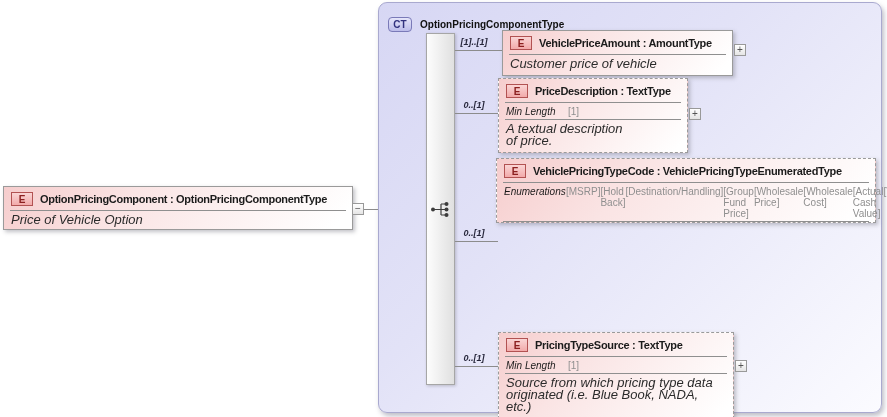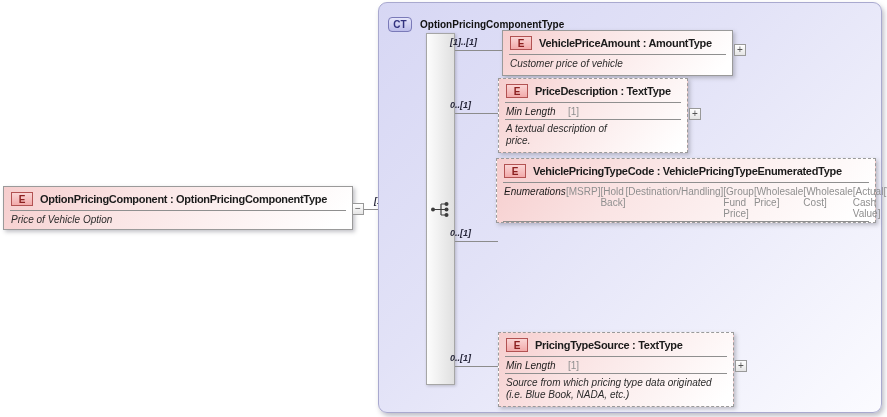--- a/index.html
+++ b/index.html
@@ -45,27 +45,27 @@
     background:linear-gradient(#fad5d5,#f2aaaa); border:1px solid #b25252;
     color:#8c2020; font-size:10px; font-weight:bold;
   }
   .b-title { font-weight:bold; font-size:11px; letter-spacing:-0.3px; color:#1b1b1b; white-space:nowrap; }
   .sep { border-top:1px solid #8f8f8f; margin:0 6px; height:0; }
   .frow { display:flex; padding:3px 7px 2px; font-size:10px; line-height:11px; }
   .f-name { font-style:italic; color:#1b1b1b; flex:0 0 62px; }
   .f-val { color:#8f8f8f; }
   .enum-col { display:flex; flex-direction:row; color:#8f8f8f; }
   .anno {
-    font-style:italic; font-size:10px; line-height:12px; color:#2b2b2b;
+    font-style:italic; font-size:13px; line-height:12px; color:#2b2b2b;
     padding:3px 7px 5px;
   }
   
   .hline { position:absolute; height:1px; background:#8c8c8c; }
   .card {
-    position:absolute; width:48px; text-align:left;
+    position:absolute; width:48px; text-align:center;
     font-size:9px; font-weight:bold; font-style:italic; color:#26263a;
   }
   .pm-box {
     position:absolute; width:12px; height:12px;
     border:1px solid #999; background:linear-gradient(#ffffff,#e5e5e5);
     color:#555; font-size:10px; line-height:9px; text-align:center; cursor:pointer;
   }
 </style>
 </head>
 <body>

